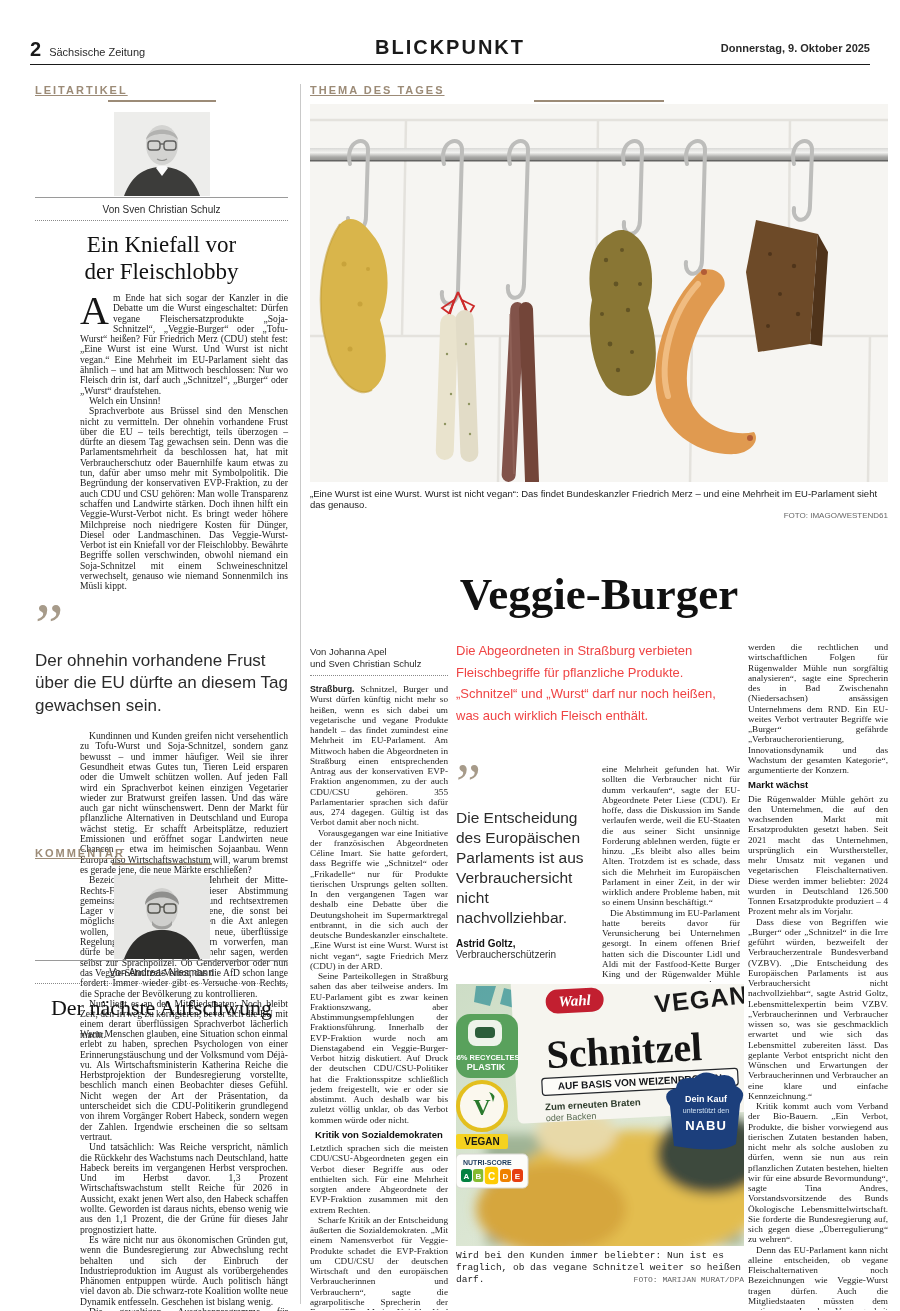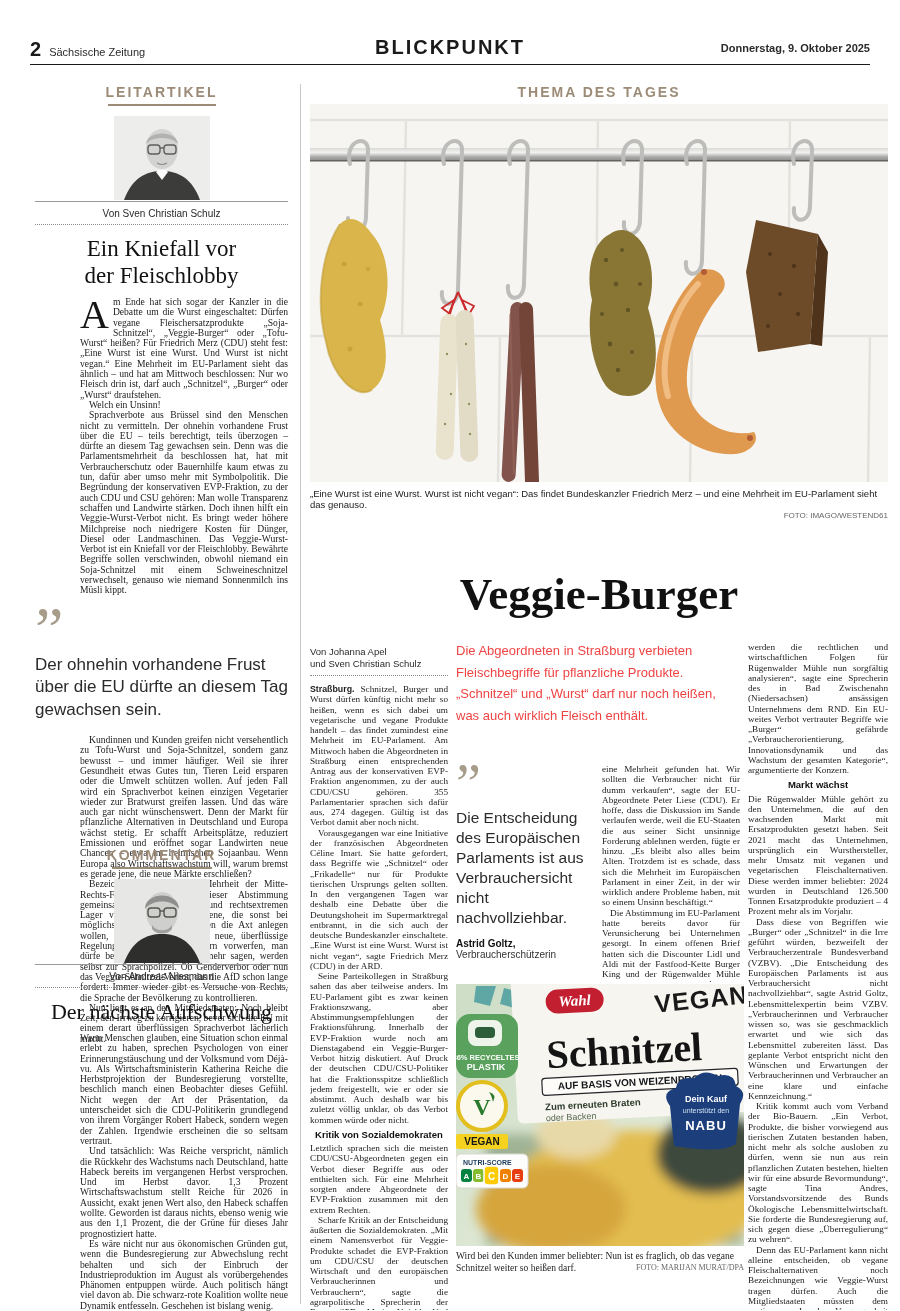--- a/index.html
+++ b/index.html
@@ -12,22 +12,22 @@
   .paper{font-size:11px;color:#2a2a2a;margin-left:8px;}
   .hdr-center{position:absolute;left:0;right:0;top:0;text-align:center;
       font-family:"Liberation Sans",sans-serif;font-weight:700;font-size:20px;
       letter-spacing:2px;color:#1a1a1a;}
   .hdr-right{position:absolute;right:0;top:6px;font-family:"Liberation Sans",sans-serif;
       font-size:11px;color:#2a2a2a;font-weight:bold;}
   .hdr-rule{position:absolute;left:30px;top:64px;width:840px;height:0;
       border-top:1.5px solid #1a1a1a;}
   .vrule{position:absolute;left:300px;top:84px;height:1220px;width:0;border-left:1px solid #c9c9c9;}
   
-  .kicker{font-family:"Liberation Sans",sans-serif;font-weight:700;font-size:14px;
-      letter-spacing:2px;color:#9c8b77;text-align:center;}
+  .kicker{font-family:"Liberation Sans",sans-serif;font-weight:700;font-size:11px;
+      letter-spacing:2px;color:#9c8b77;text-decoration:underline;}
   .kicker-rule{height:0;border-top:2px solid #9c8b77;margin:4px auto 0 auto;}
   
   .lcol{position:absolute;left:35px;top:84px;width:253px;height:1226px;}
   .portrait-wrap{position:relative;height:92px;margin-top:8px;}
   .portrait{position:absolute;left:50%;transform:translateX(-50%);top:2px;}
   .portrait-line{position:absolute;left:0;right:0;bottom:4px;border-top:1px solid #9a9a9a;}
   .author{font-family:"Liberation Sans",sans-serif;font-size:10px;color:#2a2a2a;
       text-align:center;margin-top:2px;}
   .dotted{border-top:1.5px dotted #8a8a8a;margin-top:5px;}
   .lheadline{font-family:"Liberation Serif",serif;font-size:23px;line-height:27px;
@@ -64,21 +64,21 @@
       font-family:"Liberation Sans",sans-serif;font-size:13px;line-height:21.5px;color:#ef4444;}
   .quote2{position:absolute;left:456px;top:764px;width:140px;}
   .quote2 .pullquote{font-size:15.5px;line-height:20px;}
   .qauthor{font-family:"Liberation Sans",sans-serif;font-weight:700;font-size:10px;
       color:#111;margin-top:10px;}
   .qrole{font-family:"Liberation Sans",sans-serif;font-size:10px;color:#333;}
   .col3{position:absolute;left:602px;top:764px;width:138px;height:218px;overflow:hidden;}
   .col4{position:absolute;left:748px;top:642px;width:140px;height:668px;overflow:hidden;}
   .product{position:absolute;left:456px;top:984px;width:288px;height:262px;}
   .pcaption{position:absolute;left:456px;top:1250px;width:288px;
-      font-family:Liberation Serif, serif;font-size:9.5px;line-height:12px;color:#222;}
+      font-family:Liberation Mono, monospace;font-size:9.5px;line-height:12px;color:#222;}
   .pcredit{position:absolute;right:0;bottom:0;font-size:8px;color:#666;}
 </style>
 </head>
 <body>
 
 <div class="page">
 
   <div class="hdr">
     <div class="hdr-left">
       <span class="pgnum">2</span><span class="paper">Sächsische Zeitung</span>
@@ -306,21 +306,21 @@
   <div class="col3">
     <div class="mbody">
       <p>eine Mehrheit gefunden hat. Wir sollten die Verbraucher nicht für dumm verkaufen“, sagte der EU-Abgeordnete Peter Liese (CDU). Er hoffe, dass die Diskussion im Sande verlaufen werde, weil die EU-Staaten die aus seiner Sicht unsinnige Forderung ablehnen werden, fügte er hinzu. „Es bleibt also alles beim Alten. Trotzdem ist es schade, dass sich die Mehrheit im Europäischen Parlament in einer Zeit, in der wir wirklich andere Probleme haben, mit so einem Unsinn beschäftigt.“</p>
       <p class="ind">Die Abstimmung im EU-Parlament hatte bereits davor für Verunsicherung bei Unternehmen gesorgt. In einem offenen Brief hatten sich die Discounter Lidl und Aldi mit der Fastfood-Kette Burger King und der Rügenwalder Mühle zusammengetan, um genau davor zu warnen, was letztendlich eintraf: einer Entscheidung für ein Verbot. „Wir</p>
     </div>
   </div>
 
   <div class="col4">
     <div class="mbody">
       <p>werden die rechtlichen und wirtschaftlichen Folgen für Rügenwalder Mühle nun sorgfältig analysieren“, sagte eine Sprecherin des in Bad Zwischenahn (Niedersachsen) ansässigen Unternehmens dem RND. Ein EU-weites Verbot vertrauter Begriffe wie „Burger“ gefährde „Verbraucherorientierung, Innovationsdynamik und das Wachstum der gesamten Kategorie“, argumentierte der Konzern.</p>
-      <p class="subhead" style="text-align:center;">Markt wächst</p>
+      <p class="subhead" style="text-align:left;">Markt wächst</p>
       <p>Die Rügenwalder Mühle gehört zu den Unternehmen, die auf den wachsenden Markt mit Ersatzprodukten gesetzt haben. Seit 2021 macht das Unternehmen, ursprünglich ein Wursthersteller, mehr Umsatz mit veganen und vegetarischen Fleischalternativen. Diese werden immer beliebter: 2024 wurden in Deutschland 126.500 Tonnen Ersatzprodukte produziert – 4 Prozent mehr als im Vorjahr.</p>
       <p class="ind">Dass diese von Begriffen wie „Burger“ oder „Schnitzel“ in die Irre geführt würden, bezweifelt der Verbraucherzentrale Bundesverband (VZBV). „Die Entscheidung des Europäischen Parlaments ist aus Verbrauchersicht nicht nachvollziehbar“, sagte Astrid Goltz, Lebensmittelexpertin beim VZBV. „Verbraucherinnen und Verbraucher wissen so, was sie geschmacklich erwartet und wie sich das Lebensmittel zubereiten lässt. Das geplante Verbot entspricht nicht den Wünschen und Erwartungen der Verbraucherinnen und Verbraucher an eine klare und einfache Kennzeichnung.“</p>
       <p class="ind">Kritik kommt auch vom Verband der Bio-Bauern. „Ein Verbot, Produkte, die bisher vorwiegend aus tierischen Zutaten bestanden haben, nicht mehr als solche ausloben zu dürfen, wenn sie nun aus rein pflanzlichen Zutaten bestehen, hielten wir für eine absurde Bevormundung“, sagte Tina Andres, Vorstandsvorsitzende des Bunds Ökologische Lebensmittelwirtschaft. Sie forderte die Bundesregierung auf, sich gegen diese „Überregulierung“ zu wehren“.</p>
       <p class="ind">Denn das EU-Parlament kann nicht alleine entscheiden, ob vegane Fleischalternativen noch Bezeichnungen wie Veggie-Wurst tragen dürfen. Auch die Mitgliedstaaten müssten dem zustimmen. In der Vergangenheit zeichnete sich bereits ab, dass es hier keine Mehrheit für ein solches Verbot geben würde.</p>
     </div>
   </div>
 
   <svg class="product" viewBox="0 0 288 262">
     <defs>
       <linearGradient id="pbg" x1="0" y1="0" x2="1" y2="1">

